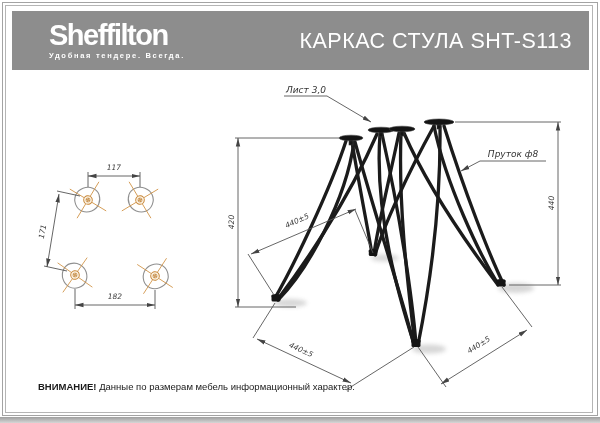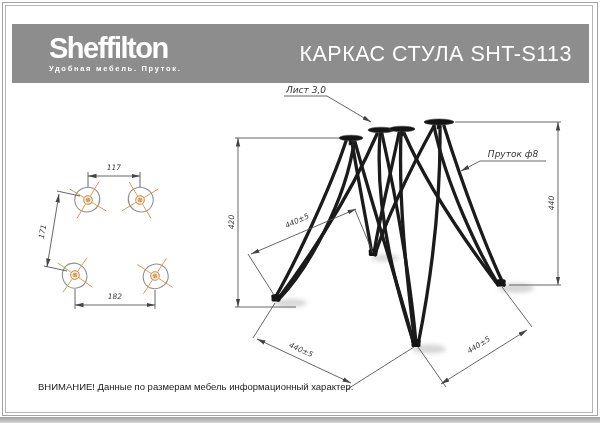--- a/index.html
+++ b/index.html
@@ -5,48 +5,48 @@
   html,body{margin:0;padding:0;background:#fff;}
   .page{position:relative;width:600px;height:423px;background:#fff;overflow:hidden;
         font-family:"Liberation Sans",sans-serif;}
   .frame-outer{position:absolute;left:2px;top:2px;width:594px;height:412px;
         border:1px solid #a3a3a3;}
   .frame-inner{position:absolute;left:5px;top:5px;width:586px;height:406px;
         border:1px solid #b5b5b5;}
   .bottom-band{position:absolute;left:0;bottom:0;width:600px;height:6px;
         background:linear-gradient(#9e9e9e,#d6d6d6);}
   
-  .header{position:absolute;left:12px;top:24px;width:577px;height:59px;background:#8d8d8d;}
+  .header{position:absolute;left:12px;top:11px;width:577px;height:59px;background:#8d8d8d;}
   .logo{position:absolute;left:37px;top:9px;color:#fff;}
   .brand{font-size:29px;font-weight:bold;letter-spacing:-1.5px;line-height:30px;}
   .tagline{font-size:7.5px;font-weight:bold;letter-spacing:1.7px;margin-top:1px;}
   .title{position:absolute;right:17px;top:50%;transform:translateY(-50%);
         color:#fff;font-size:21.5px;font-weight:normal;letter-spacing:.5px;white-space:nowrap;}
   
   .topview{position:absolute;left:30px;top:150px;}
   .maindraw{position:absolute;left:228px;top:82px;}
   .dim{stroke:#555;stroke-width:.9;fill:none;}
   .rod{stroke:#1b1b1b;stroke-width:3.3;fill:none;stroke-linecap:round;}
   .lbl{font:italic 9px "DejaVu Sans",sans-serif;fill:#333;}
   .dimtxt{font:italic 7.5px "DejaVu Sans",sans-serif;fill:#3a3a3a;}
   
   .warning{position:absolute;left:38px;top:381px;color:#1a1a1a;font-size:9.5px;line-height:11.5px;}
-  .warning b{font-weight:normal;}
+  .warning b{font-weight:bold;}
 </style>
 </head>
 <body>
 
 <div class="page">
   <div class="frame-outer"></div>
   <div class="frame-inner"></div>
 
   <div class="header">
     <div class="logo">
       <div class="brand">Sheffilton</div>
-      <div class="tagline">Удобная мебель. Пруток.</div>
+      <div class="tagline">Удобная тендере. Всегда.</div>
     </div>
     <div class="title">КАРКАС СТУЛА SHT-S113</div>
   </div>
 
   <svg class="topview" width="190" height="178" viewBox="0 0 190 178">
     <defs>
       <marker id="arr2" markerWidth="10" markerHeight="8" refX="8.5" refY="3" orient="auto-start-reverse" markerUnits="userSpaceOnUse">
         <path d="M0,0.8 L8.5,3 L0,5.2 Z" fill="#444"></path>
       </marker>
       <g id="mount">

